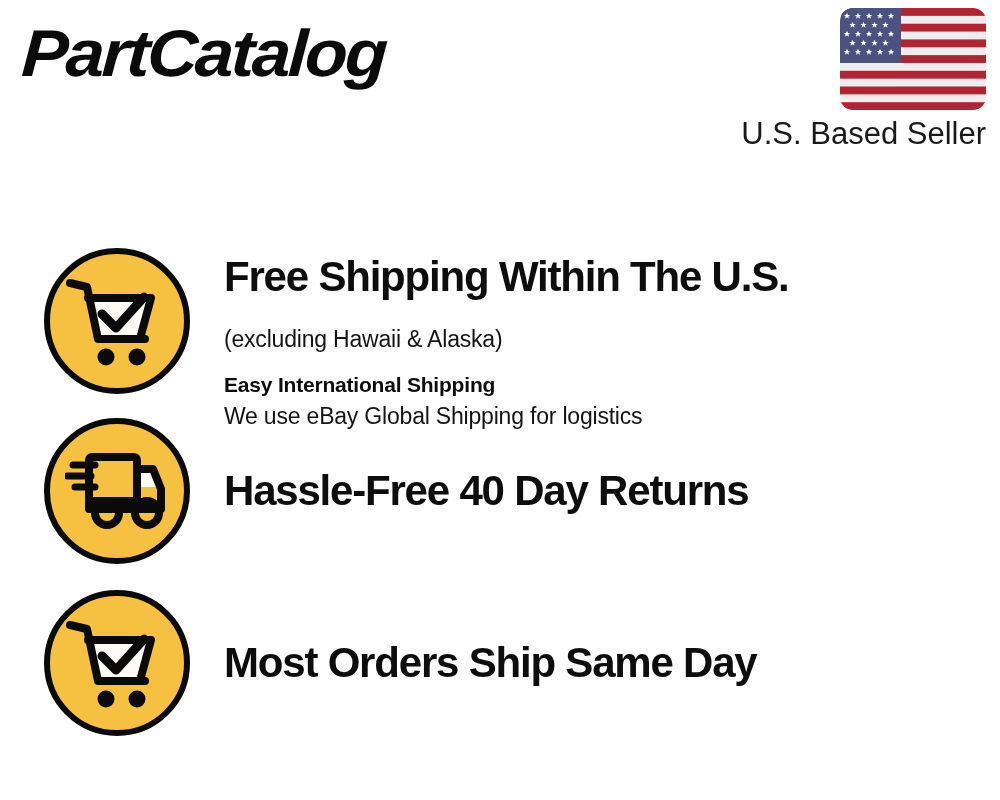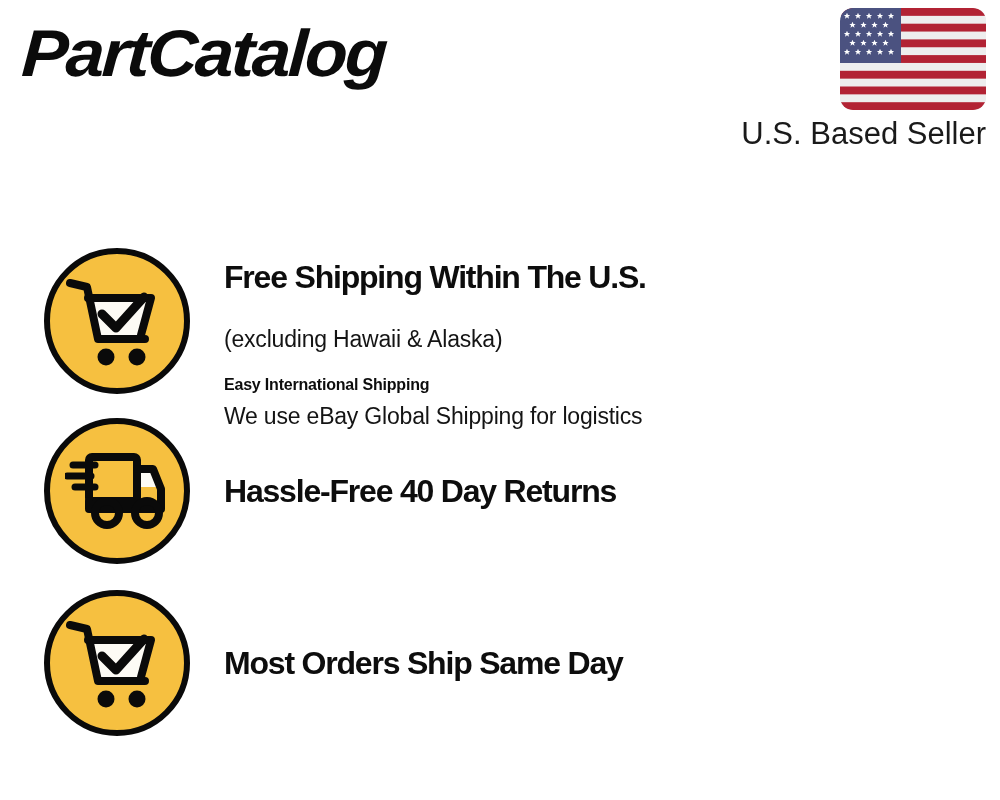--- a/index.html
+++ b/index.html
@@ -144,21 +144,21 @@
     padding-left: 34px;
     padding-top: 0px;
   }
 
   .feature-row.row-0 .feature-text { padding-top: 2px; }
 
   .feature-title {
     display: block;
     font-family: "Liberation Sans", sans-serif;
     font-weight: 700;
-    font-size: 32px;
+    font-size: 42px;
     line-height: 54px;
     letter-spacing: -1.2px;
     color: #0d0d0d;
     white-space: nowrap;
   }
 
   .feature-sub {
     display: block;
     font-family: "Liberation Sans", sans-serif;
     font-weight: 400;
@@ -167,21 +167,21 @@
     letter-spacing: -0.2px;
     color: #141414;
     margin-top: 20px;
     white-space: nowrap;
   }
 
   .feature-subhead {
     display: block;
     font-family: "Liberation Sans", sans-serif;
     font-weight: 700;
-    font-size: 16px;
+    font-size: 21px;
     line-height: 28px;
     letter-spacing: -0.2px;
     color: #0d0d0d;
     margin-top: 17px;
     white-space: nowrap;
   }
 
   .feature-subnote {
     display: block;
     font-family: "Liberation Sans", sans-serif;

